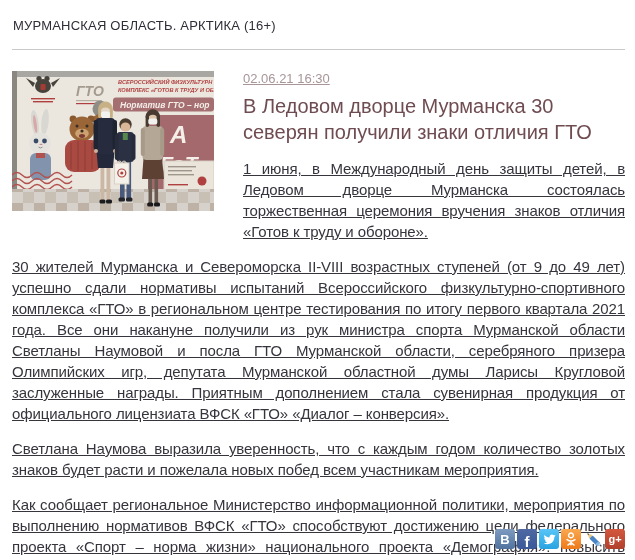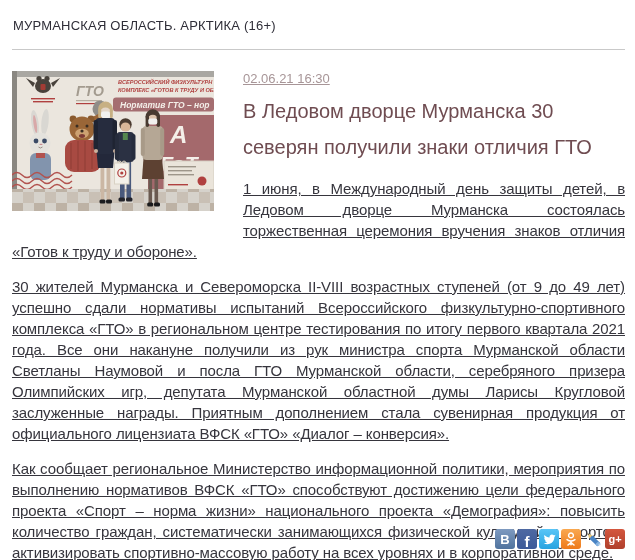--- a/index.html
+++ b/index.html
@@ -15,21 +15,21 @@
   }
   .rule{border:0;border-top:1px solid #c9c9c9;margin:16px 0 0 0;}
   .article{margin-top:21px;position:relative;}
   .photo{
     float:left;width:202px;height:140px;margin:0 29px 14px 0;
     display:block;background:#e9e4dc;cursor:pointer;
   }
   .photo svg{display:block;}
   .pub-date{font-size:13px;color:#a79597;margin:1px 0 0 0;text-decoration:underline;}
   .article-title{
-    font-size:20px;line-height:36px;font-weight:400;color:#6f4c51;
+    font-size:20px;line-height:26px;font-weight:400;color:#6f4c51;
     margin:7px 0 13px 0;
   }
   .para{
     font-size:15px;line-height:21px;color:#36353d;text-align:justify;
     letter-spacing:-0.1px;margin:0 0 14px 0;text-decoration:underline;
   }
   .para.clear{clear:left;}
   .share{
     position:absolute;left:0;right:10px;top:529px;
     display:flex;justify-content:flex-end;align-items:center;gap:2px;
@@ -196,20 +196,21 @@
           <rect x="136.3" y="47.5" width="9" height="6" rx="2" fill="#f1f1ef"></rect>
         </g>
       </svg>
     </span>
 
     <div class="pub-date">02.06.21 16:30</div>
     <h1 class="article-title">В Ледовом дворце Мурманска 30 северян получили знаки отличия ГТО</h1>
     <p class="para">1 июня, в Международный день защиты детей, в Ледовом дворце Мурманска состоялась торжественная церемония вручения знаков отличия «Готов к труду и обороне».</p>
 
     <p class="para clear">30 жителей Мурманска и Североморска II-VIII возрастных ступеней (от 9 до 49 лет) успешно сдали нормативы испытаний Всероссийского физкультурно-спортивного комплекса «ГТО» в региональном центре тестирования по итогу первого квартала 2021 года. Все они накануне получили из рук министра спорта Мурманской области Светланы Наумовой и посла ГТО Мурманской области, серебряного призера Олимпийских игр, депутата Мурманской областной думы Ларисы Кругловой заслуженные награды. Приятным дополнением стала сувенирная продукция от официального лицензиата ВФСК «ГТО» «Диалог – конверсия».</p>
+    <p class="para clear">Светлана Наумова выразила уверенность, что с каждым годом количество золотых знаков будет расти и пожелала новых побед всем участникам мероприятия.</p>
     <p class="para clear">Как сообщает региональное Министерство информационной политики, мероприятия по выполнению нормативов ВФСК «ГТО» способствуют достижению цели федерального проекта «Спорт – норма жизни» национального проекта «Демография»: повысить количество граждан, систематически занимающихся физической культурой и спортом, активизировать спортивно-массовую работу на всех уровнях и в корпоративной среде.</p>
   </div>
 
   <div class="share">
     <span class="sbtn vk">
       <span>В</span>
     </span>
     <span class="sbtn fb">
       <span>f</span>
     </span>

